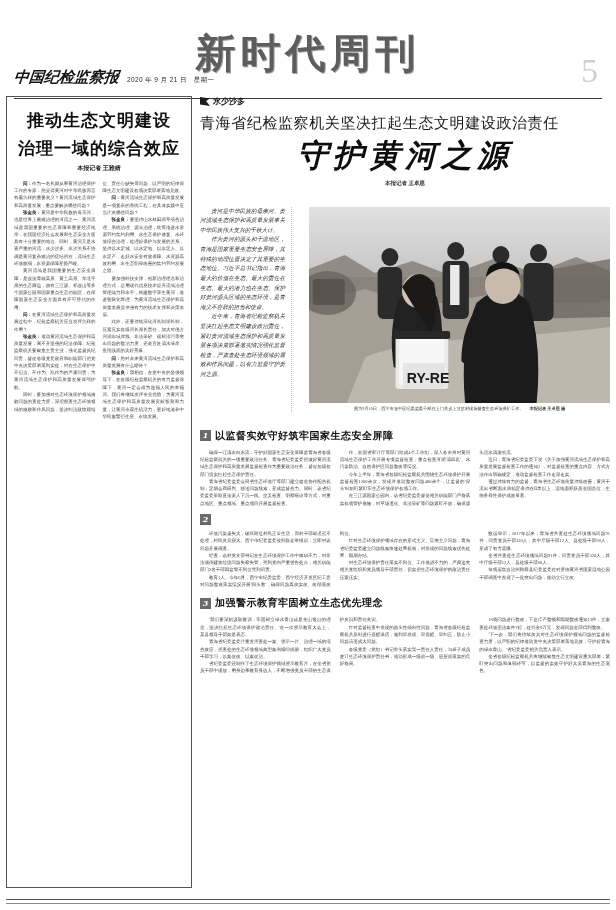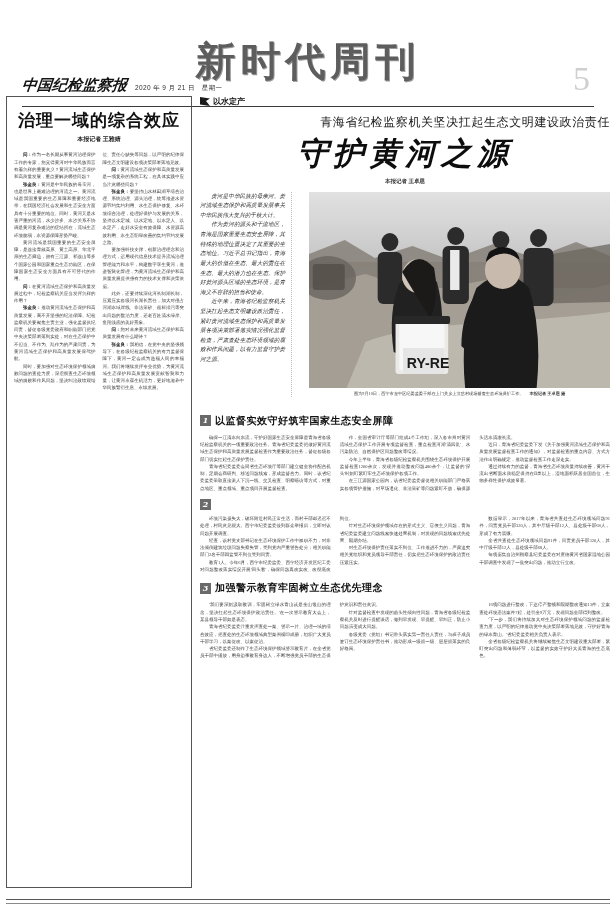--- a/index.html
+++ b/index.html
@@ -6,21 +6,21 @@
   body{
     width:616px;height:910px;
     background:#ffffff;
     font-family:"Liberation Serif","DejaVu Serif",serif;
     color:#1a1a1a;
     overflow:hidden;
     position:relative;
   }
   .page{
     position:absolute;inset:0;
-    padding:16px;
+    padding:8px;
   }
   
   .masthead{
     position:relative;
     height:92px;
   }
   .bigtitle{
     position:absolute;
     left:0;right:0;top:18px;
     text-align:center;
@@ -140,22 +140,22 @@
     color:#111;
     margin-bottom:6px;
   }
   .tag-ico{
     width:10px;height:9px;
     display:inline-block;
     position:relative;
   }
   .tag-ico svg{display:block;}
   .kicker{
-    text-align:right;
-    font-size:12px;
+    text-align:left;
+    font-size:15px;
     letter-spacing:.6px;
     color:#181818;
     margin-top:1px;
   }
   .headline{
     text-align:center;
     font-weight:bold;
     font-size:31px;
     letter-spacing:5px;
     line-height:1.15;
@@ -168,21 +168,21 @@
     text-align:center;
     font-size:5.5px;
     font-weight:bold;
     margin-top:6px;
     color:#333;
     font-family:"Liberation Sans",sans-serif;
   }
   
   .lead-row{
     display:flex;
-    margin-top:7px;
+    margin-top:20px;
     gap:17px;
   }
   .lead-col{
     width:92px;flex:0 0 92px;
     font-size:5.6px;
     line-height:1.72;
     text-align:justify;
     color:#2f2f2f;
     font-style:italic;
     border-right:1px dotted #b9b9b9;
@@ -273,20 +273,21 @@
       <div class="paper-logo">中国纪检监察报</div>
       <div class="issue-date">2020 年 9 月 21 日　星期一</div>
     </div>
     <div class="pageno">5</div>
     <div class="rule-top"></div>
   </div>
 
   <div class="content">
 
     <div class="left-box">
+      <div class="lb-title">推动生态文明建设</div>
       <div class="lb-title">治理一域的综合效应</div>
       <div class="lb-byline">本报记者 王雅婧</div>
       <div class="lb-body">
           <p><b>问：</b>作为一名长期从事黄河治理保护工作的专家，您觉得黄河对中华民族而言有着怎样的重要意义？黄河流域生态保护和高质量发展，重点要解决哪些问题？</p>
           <p><b>张金良：</b>黄河是中华民族的母亲河，也是世界上最难治理的河流之一。黄河流域是我国重要的生态屏障和重要经济地带，在我国经济社会发展和生态安全方面具有十分重要的地位。同时，黄河又是水害严重的河流，水少沙多、水沙关系不协调是黄河复杂难治的症结所在，流域生态环境脆弱，水资源保障形势严峻。</p>
           <p>黄河流域是我国重要的生态安全屏障，是连接青藏高原、黄土高原、华北平原的生态廊道，拥有三江源、祁连山等多个国家公园和国家重点生态功能区，在保障国家生态安全方面具有不可替代的作用。</p>
           <p><b>问：</b>在黄河流域生态保护和高质量发展过程中，纪检监察机关应当发挥怎样的作用？</p>
           <p><b>张金良：</b>推动黄河流域生态保护和高质量发展，离不开坚强的纪法保障。纪检监察机关要聚焦主责主业，强化监督执纪问责，督促各级党委政府和职能部门把党中央决策部署落到实处，对在生态保护中不担当、不作为、乱作为的严肃问责，为黄河流域生态保护和高质量发展保驾护航。</p>
           <p>同时，要加强对生态环境保护领域腐败问题的查处力度，深挖彻查生态环境领域的腐败和作风问题，坚决纠治政绩观错位、责任心缺失等问题，以严明的纪律保障生态文明建设各项决策部署落地见效。</p>
           <p><b>问：</b>黄河流域生态保护和高质量发展是一项复杂的系统工程，在具体实践中应当注意哪些问题？</p>
@@ -299,21 +300,21 @@
     </div>
 
     <div class="main">
 
       <div class="sec-tag">
         <span class="tag-ico">
           <svg viewBox="0 0 10 9" width="10" height="9" aria-hidden="true">
             <polygon points="0,0 10,1.5 6,4 10,9 0,7.5" fill="#1b1b1b"></polygon>
           </svg>
         </span>
-        <span>以水定产</span>
+        <span>水少沙多</span>
       </div>
 
       <div class="kicker">青海省纪检监察机关坚决扛起生态文明建设政治责任</div>
       <div class="headline">守护黄河之源</div>
       <div class="head-byline">本报记者 王卓恩</div>
 
       <div class="lead-row">
         <div class="lead-col">
             <p>黄河是中华民族的母亲河。黄河流域生态保护和高质量发展事关中华民族伟大复兴的千秋大计。</p>
             <p>作为黄河的源头和干流地区，青海是国家重要生态安全屏障，其特殊的地理位置决定了其重要的生态地位。习近平总书记指出，青海最大的价值在生态、最大的责任在生态、最大的潜力也在生态。保护好黄河源头区域的生态环境，是青海义不容辞的担当和使命。</p>

